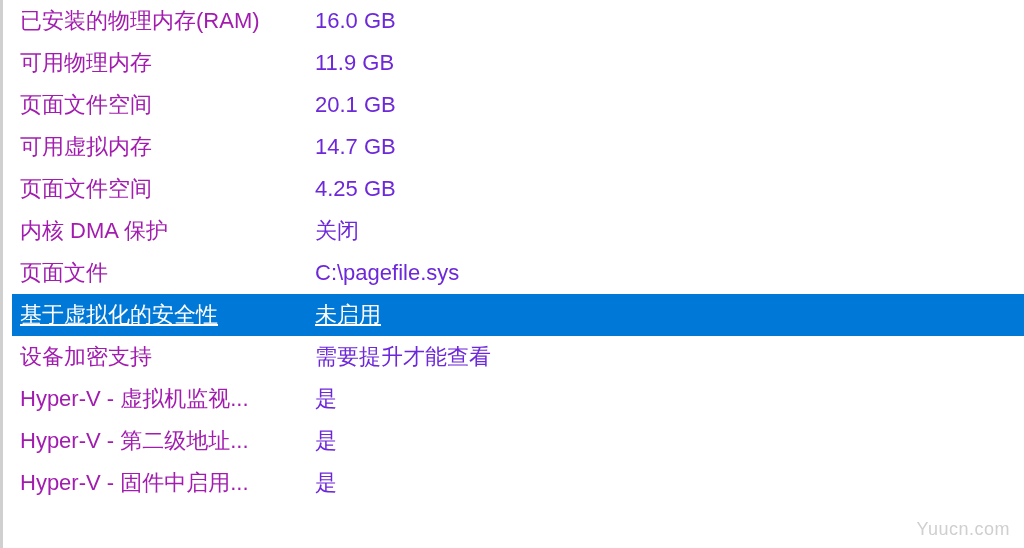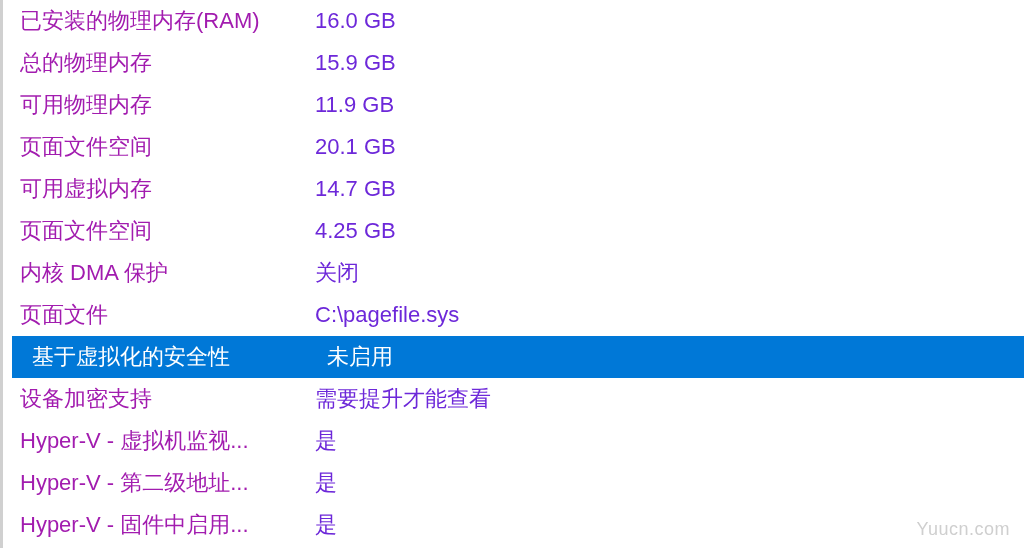--- a/index.html
+++ b/index.html
@@ -24,21 +24,22 @@
     .row {
       display: flex;
       align-items: center;
       height: 42px;
       padding-left: 4px;
     }
     .row.selected {
       background: #0078d7;
       color: #ffffff;
       margin-left: -4px;
-      padding-left: 20px;
+      padding-left: 8px;
+      text-decoration: underline;
     }
     .label-col {
       width: 295px;
       flex-shrink: 0;
       white-space: nowrap;
       overflow: hidden;
       text-overflow: ellipsis;
       color: #a21caf;
     }
     .row.selected .label-col {
@@ -64,24 +65,20 @@
       margin-top: 16px;
     }
   </style>
 </head>
 <body>
 
 <div class="container">
   <div class="row">
     <div class="label-col">已安装的物理内存(RAM)</div>
     <div class="value-col">16.0 GB</div>
-  </div>
-  <div class="row">
-    <div class="label-col">总的物理内存</div>
-    <div class="value-col">15.9 GB</div>
   </div>
   <div class="row">
     <div class="label-col">可用物理内存</div>
     <div class="value-col">11.9 GB</div>
   </div>
   <div class="row">
     <div class="label-col">页面文件空间</div>
     <div class="value-col">20.1 GB</div>
   </div>
   <div class="row">

